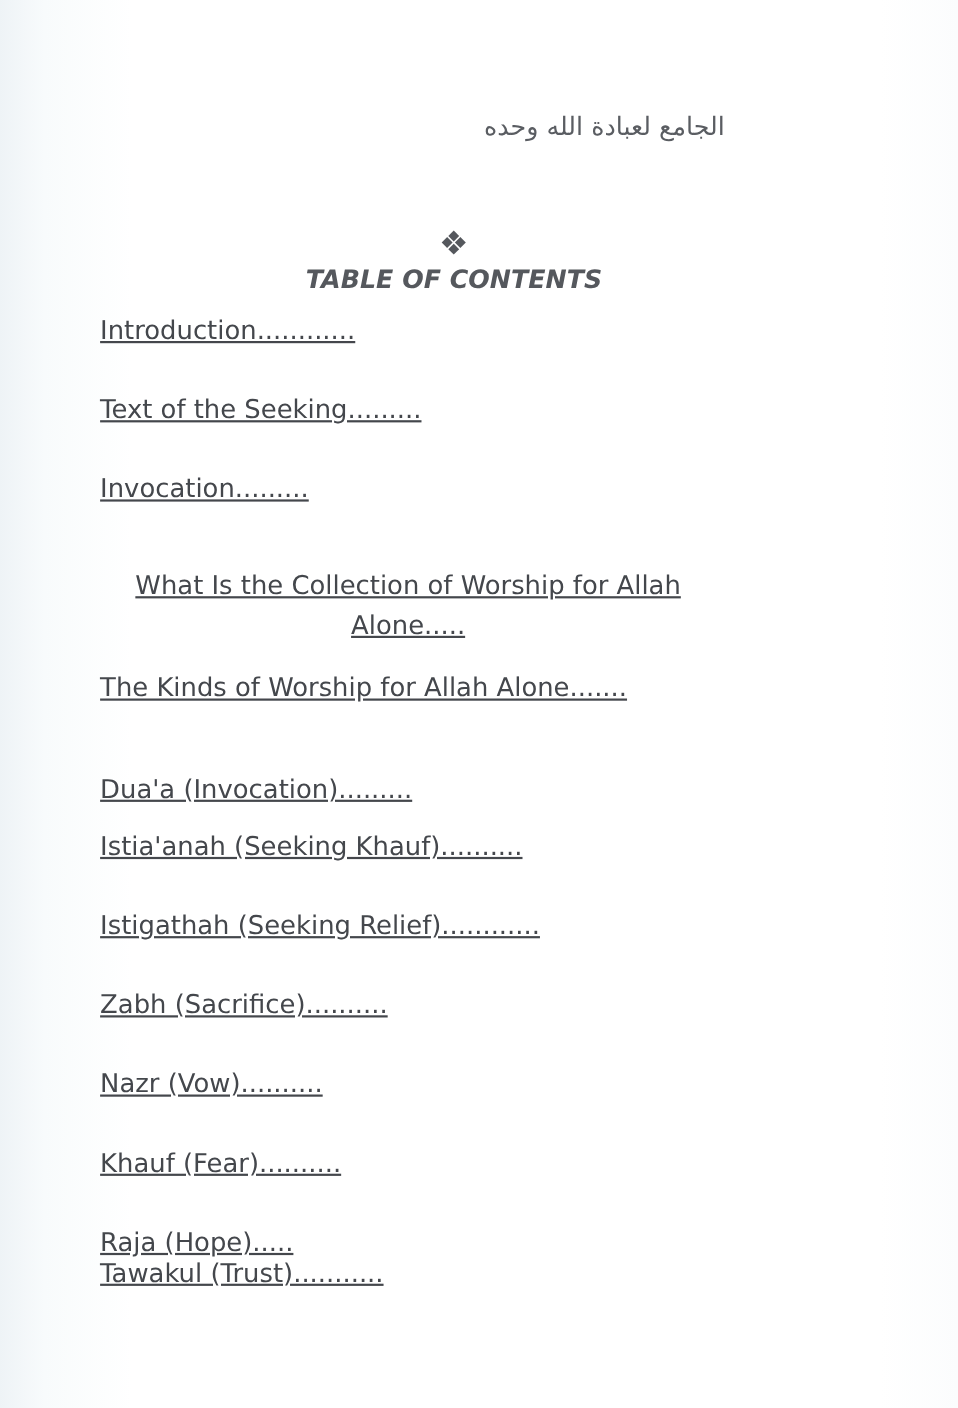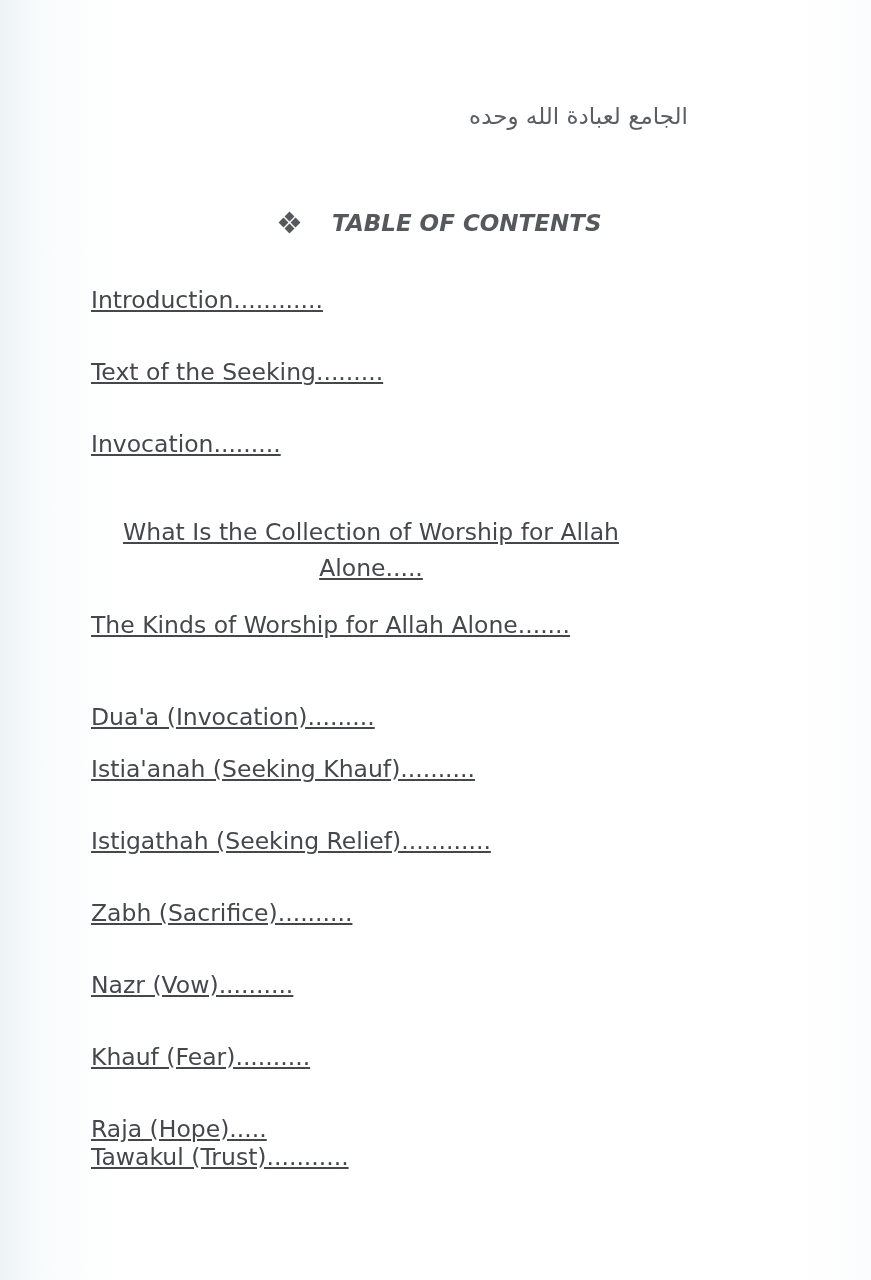--- a/index.html
+++ b/index.html
@@ -19,34 +19,35 @@
       position: absolute;
       left: 0; top: 0;
       width: 871px; height: 1280px;
       background: linear-gradient(90deg, #eef3f6 0px, #f8fbfc 40px, #ffffff 120px, #ffffff 800px, #fbfcfd 871px);
     }
     .arabic-header {
       position: absolute;
       top: 103px;
       left: 440px;
       width: 248px;
-      text-align: right;
+      text-align: left;
       direction: rtl;
       font-family: "DejaVu Sans", sans-serif;
       font-size: 23px;
       color: #5a5d62;
       letter-spacing: 0px;
     }
     .toc-heading {
       position: absolute;
       top: 210px;
       left: 278px;
       display: flex;
       align-items: center;
-      gap: 30px;
+      gap: 10px;
+      flex-direction: column;
     }
     .diamond-icon {
       position: relative;
       width: 24px;
       height: 22px;
     }
     .diamond-icon span {
       position: absolute;
       width: 7px;
       height: 7px;

